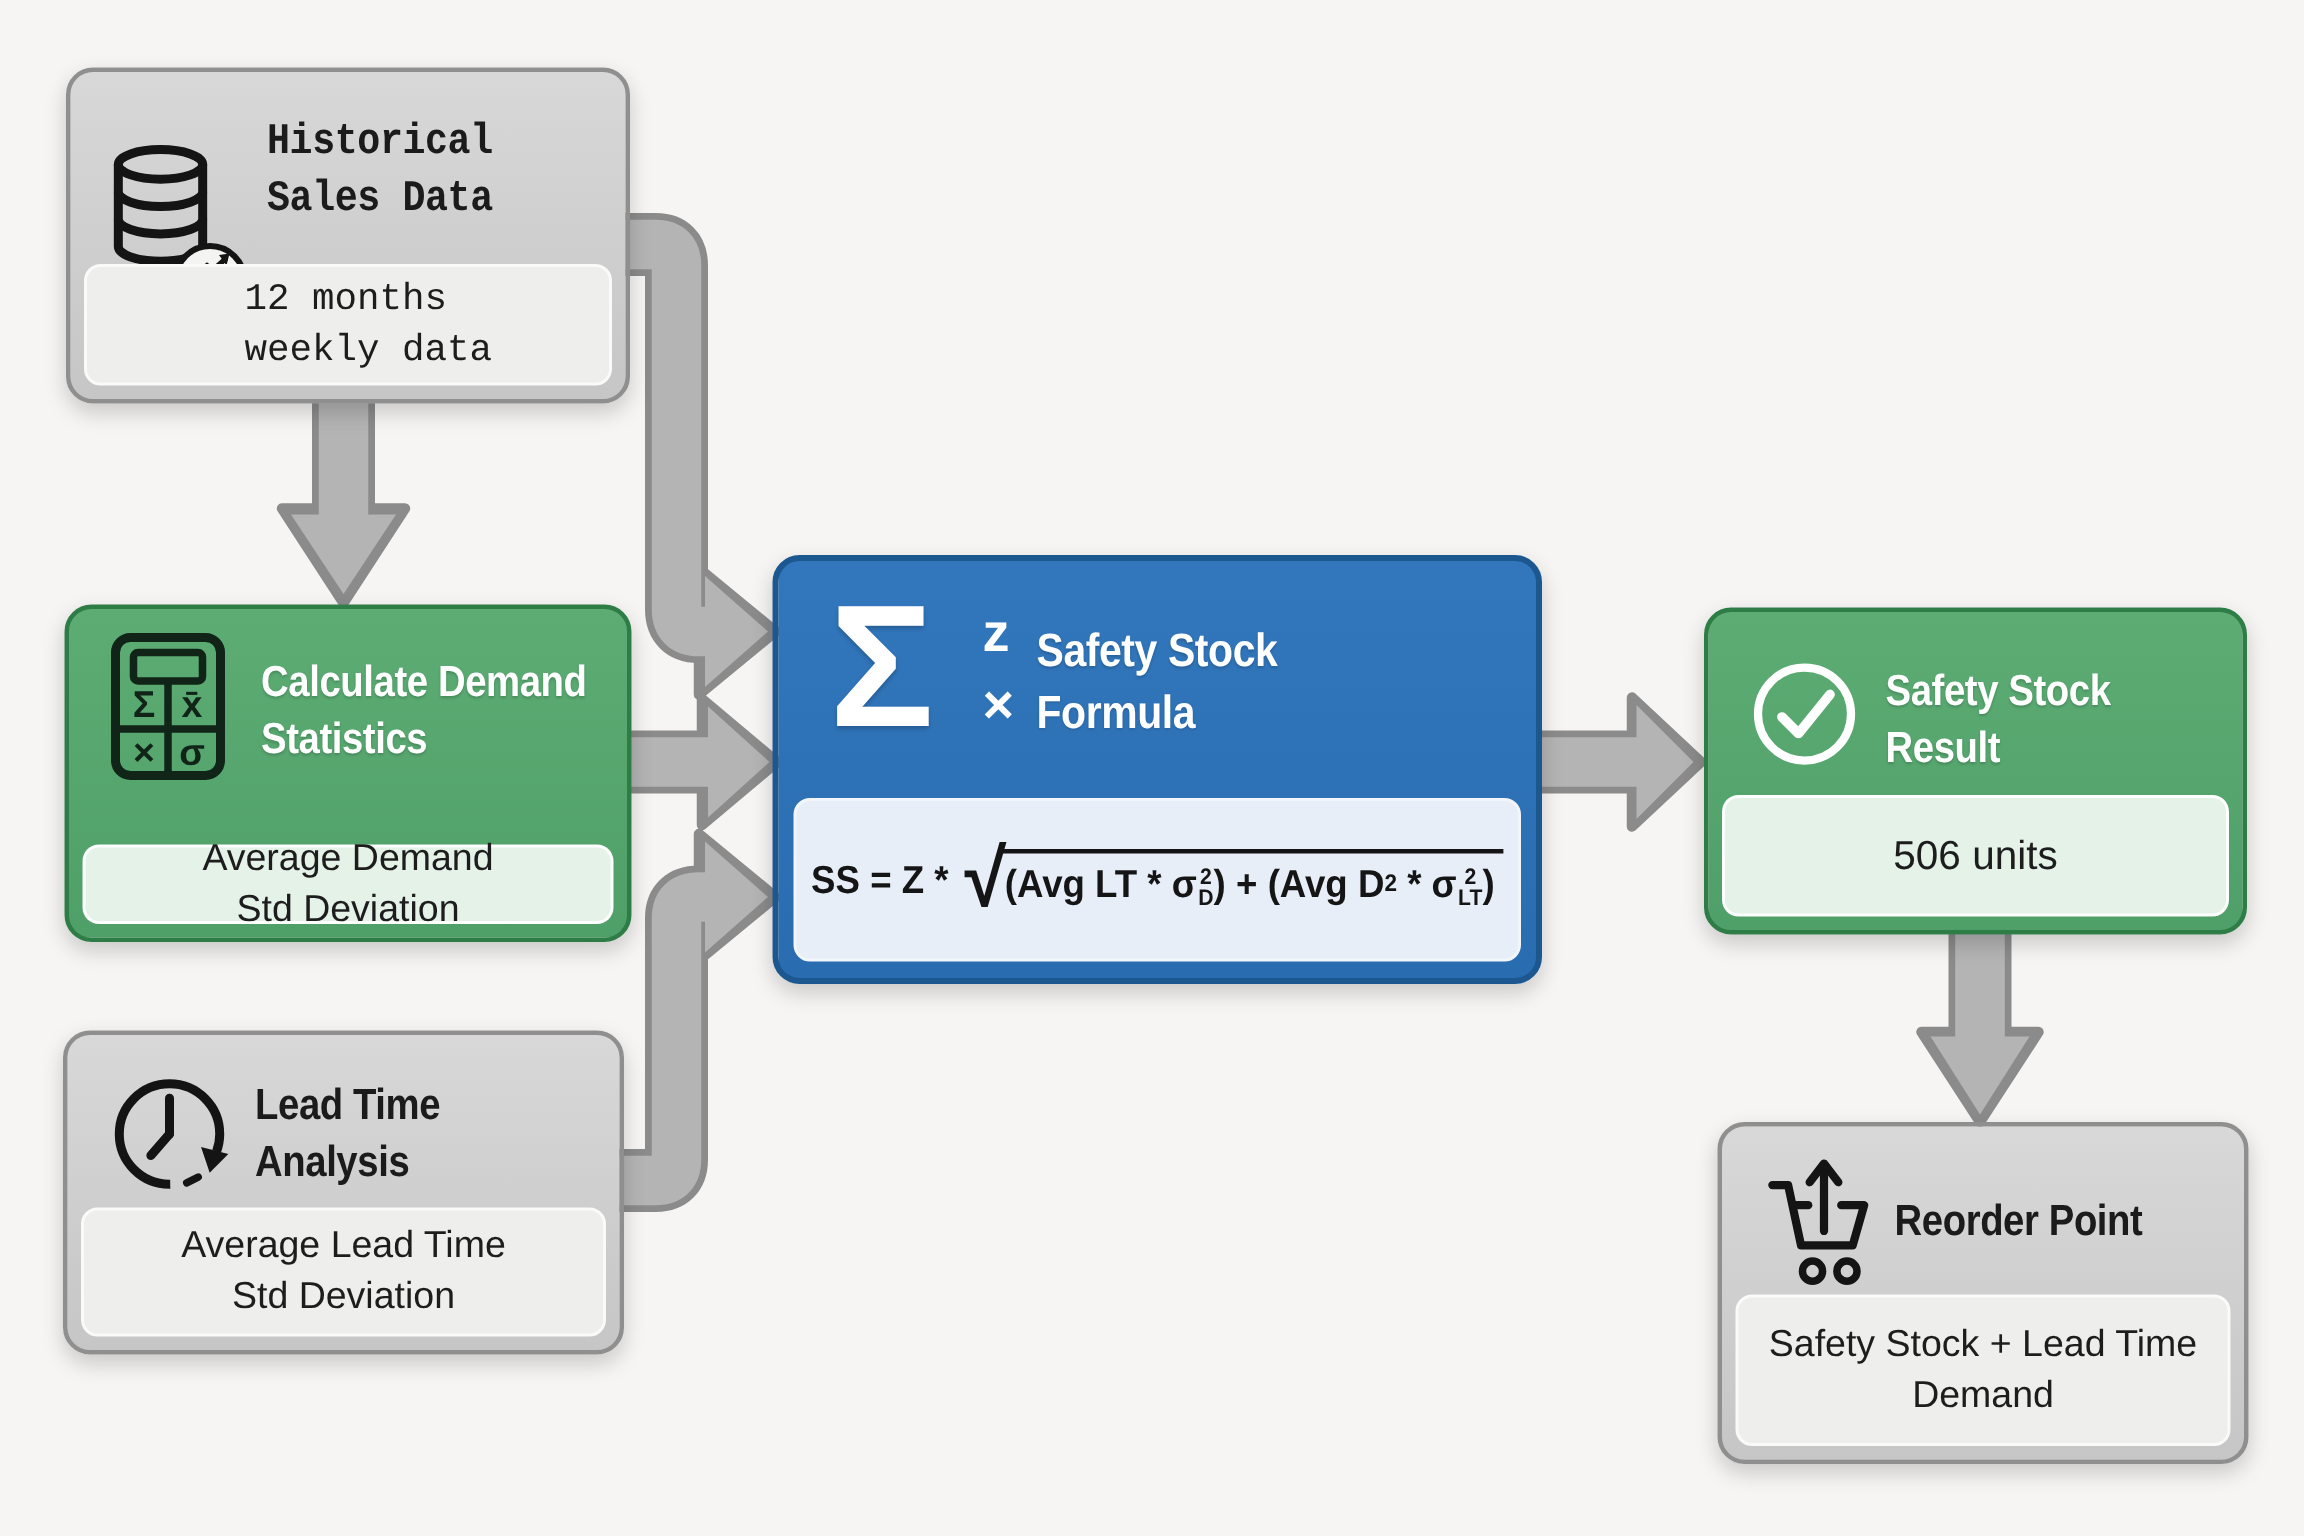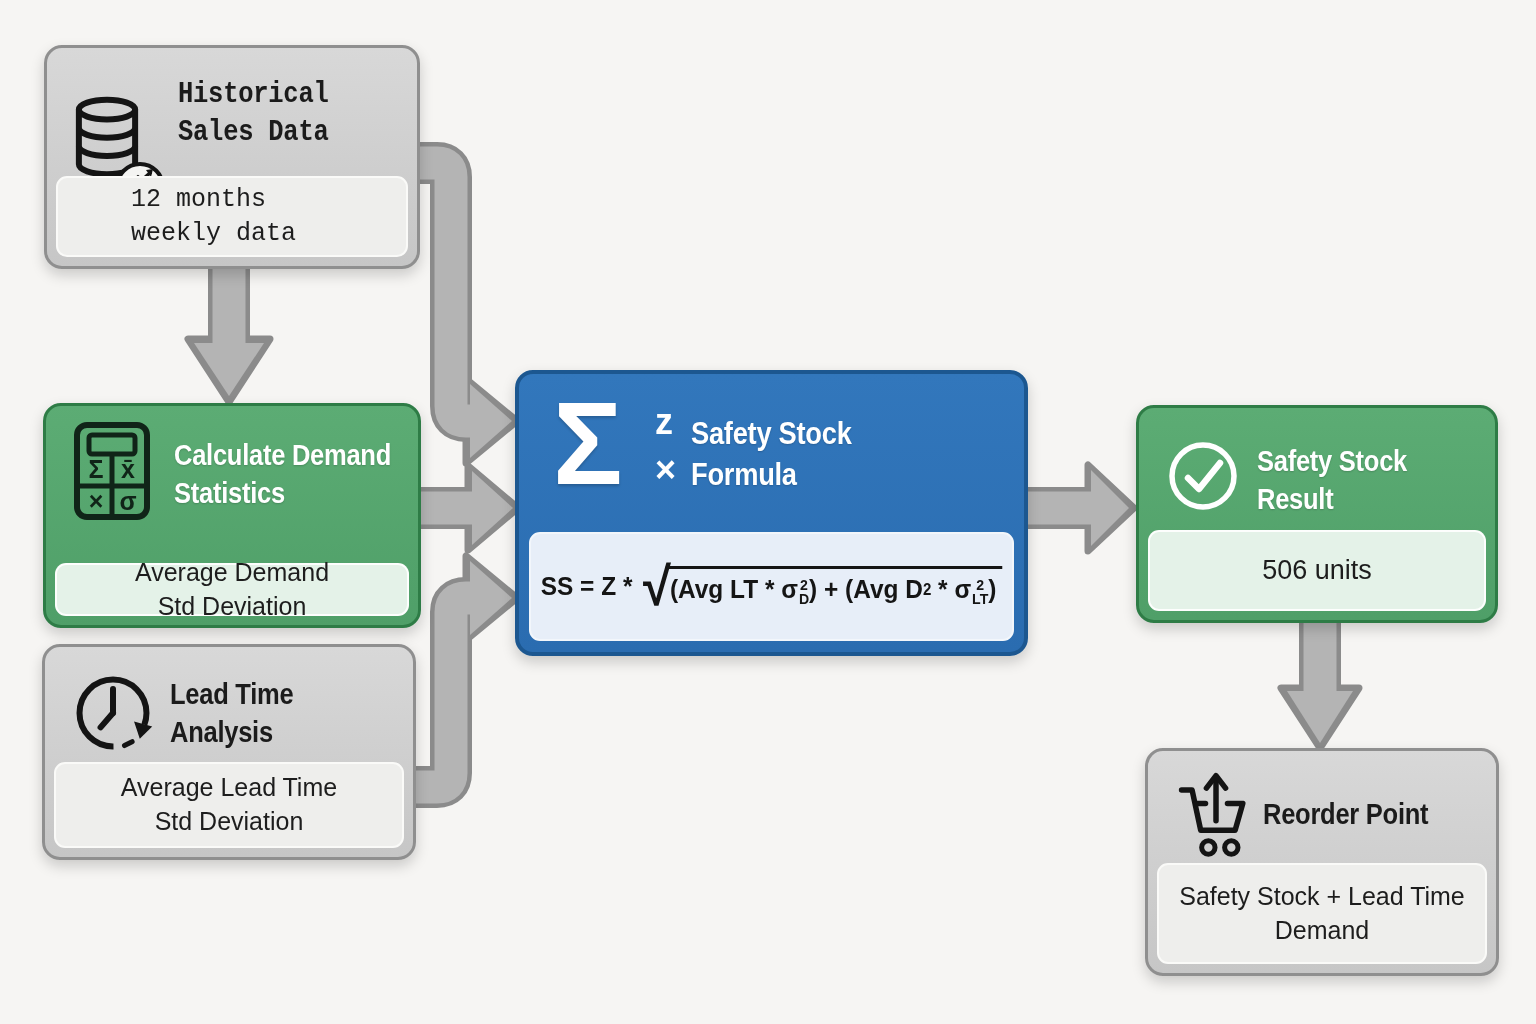--- a/index.html
+++ b/index.html
@@ -46,25 +46,25 @@
   .sub.graysub{background:#eeeeec;border:2px solid #fafaf8;}
   .sub.greensub{background:#e4f2e8;border:2px solid rgba(255,255,255,.9);}
   .sub.bluesub{background:#e7eef8;border:2px solid #f2f6fb;}
 
   .icon{position:absolute;}
   .icon path,.icon circle,.icon rect,.icon ellipse,.icon line,.icon polyline{vector-effect:non-scaling-stroke;}
 
   
   #node-historical{left:44px;top:45px;width:370px;height:218px;font-family:Liberation Mono, monospace;}
   #node-historical .title{left:131px;top:28px;}
-  #node-historical .sub{top:128px;justify-content:center;align-items:flex-start;text-align:left;padding-left:73px;}
+  #node-historical .sub{top:128px;justify-content:center;align-items:flex-start;text-align:left;padding-left:105px;}
   #node-demand{left:43px;top:403px;width:372px;height:219px;}
   #node-demand .title{left:128px;top:30px;}
   #node-demand .sub{top:125px;margin-top:32px;}
-  #node-leadtime{left:42px;top:644px;width:368px;height:210px;}
+  #node-leadtime{left:42px;top:687px;width:368px;height:210px;}
   #node-leadtime .title{left:125px;top:28px;}
   #node-leadtime .sub{top:115px;}
   #node-formula{left:515px;top:370px;width:505px;height:278px;}
   #node-formula .title{left:172px;top:40px;font-size:31px;}
   #node-formula .sub{top:158px;left:10px;right:10px;bottom:11px;}
   #node-result{left:1136px;top:405px;width:356px;height:212px;}
   #node-result .title{left:118px;top:34px;}
   #node-result .sub{top:122px;font-size:27px;}
   #node-reorder{left:1145px;top:748px;width:348px;height:222px;}
   #node-reorder .title{left:115px;top:44px;}

